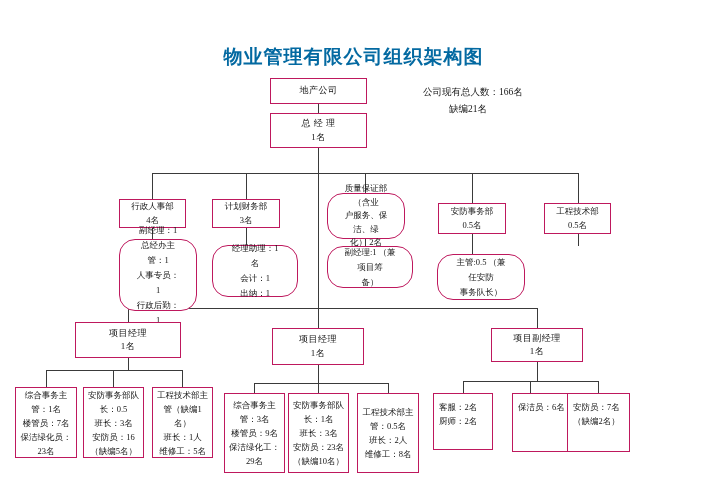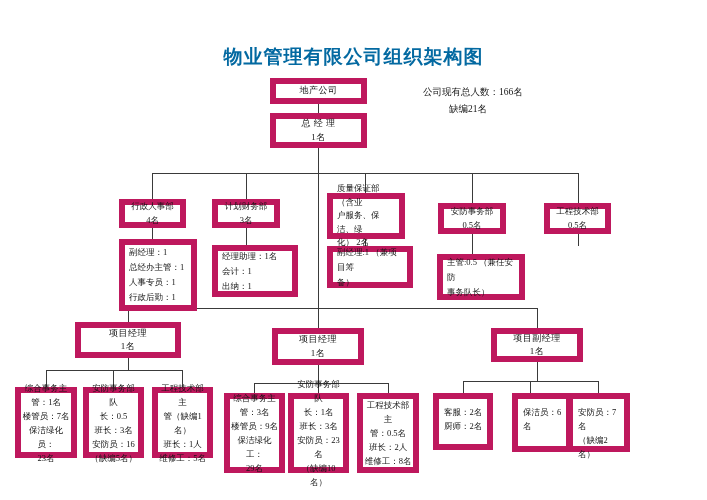--- a/index.html
+++ b/index.html
@@ -8,26 +8,26 @@
     font-family:"Liberation Serif","DejaVu Serif",serif;color:#141414;
     overflow:hidden;
   }
   .title{
     position:absolute;left:0;right:0;top:44px;text-align:center;
     font-size:19px;font-weight:bold;letter-spacing:1px;color:#0369a1;
   }
   .summary{position:absolute;left:423px;top:84px;font-size:9.5px;line-height:17px;}
   .summary .line2{margin-left:26px;}
   .node{
-    position:absolute;border:6px solid #be185d;background:#fff;
+    position:absolute;border:1px solid #be185d;background:#fff;
     font-size:8.5px;line-height:13.5px;display:flex;flex-direction:column;
     box-sizing:border-box;
   }
   .node.c{justify-content:center;text-align:center;padding:1px;}
-  .node.l{justify-content:center;text-align:left;padding:2px 4px;}
+  .node.l{justify-content:center;text-align:center;padding:2px 16px;border-radius:16px;}
   .node.t{justify-content:flex-start;text-align:left;padding:6px 4px 2px 5px;}
   .node.big{font-size:9px;letter-spacing:0.5px;}
   .node.team{line-height:14px;}
   .vl,.hl{position:absolute;background:#3a3a3a;display:block;}
   .vl{width:1px;}
   .hl{height:1px;}
 </style>
 </head>
 <body>
 

